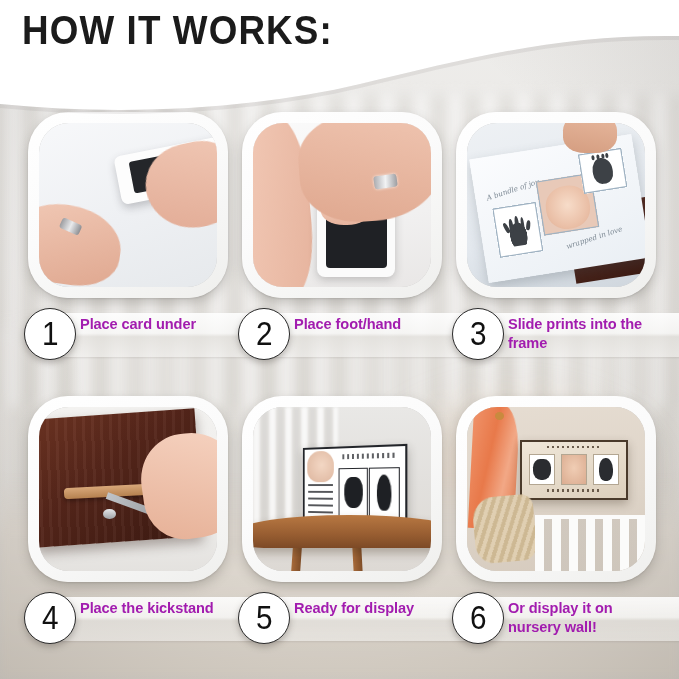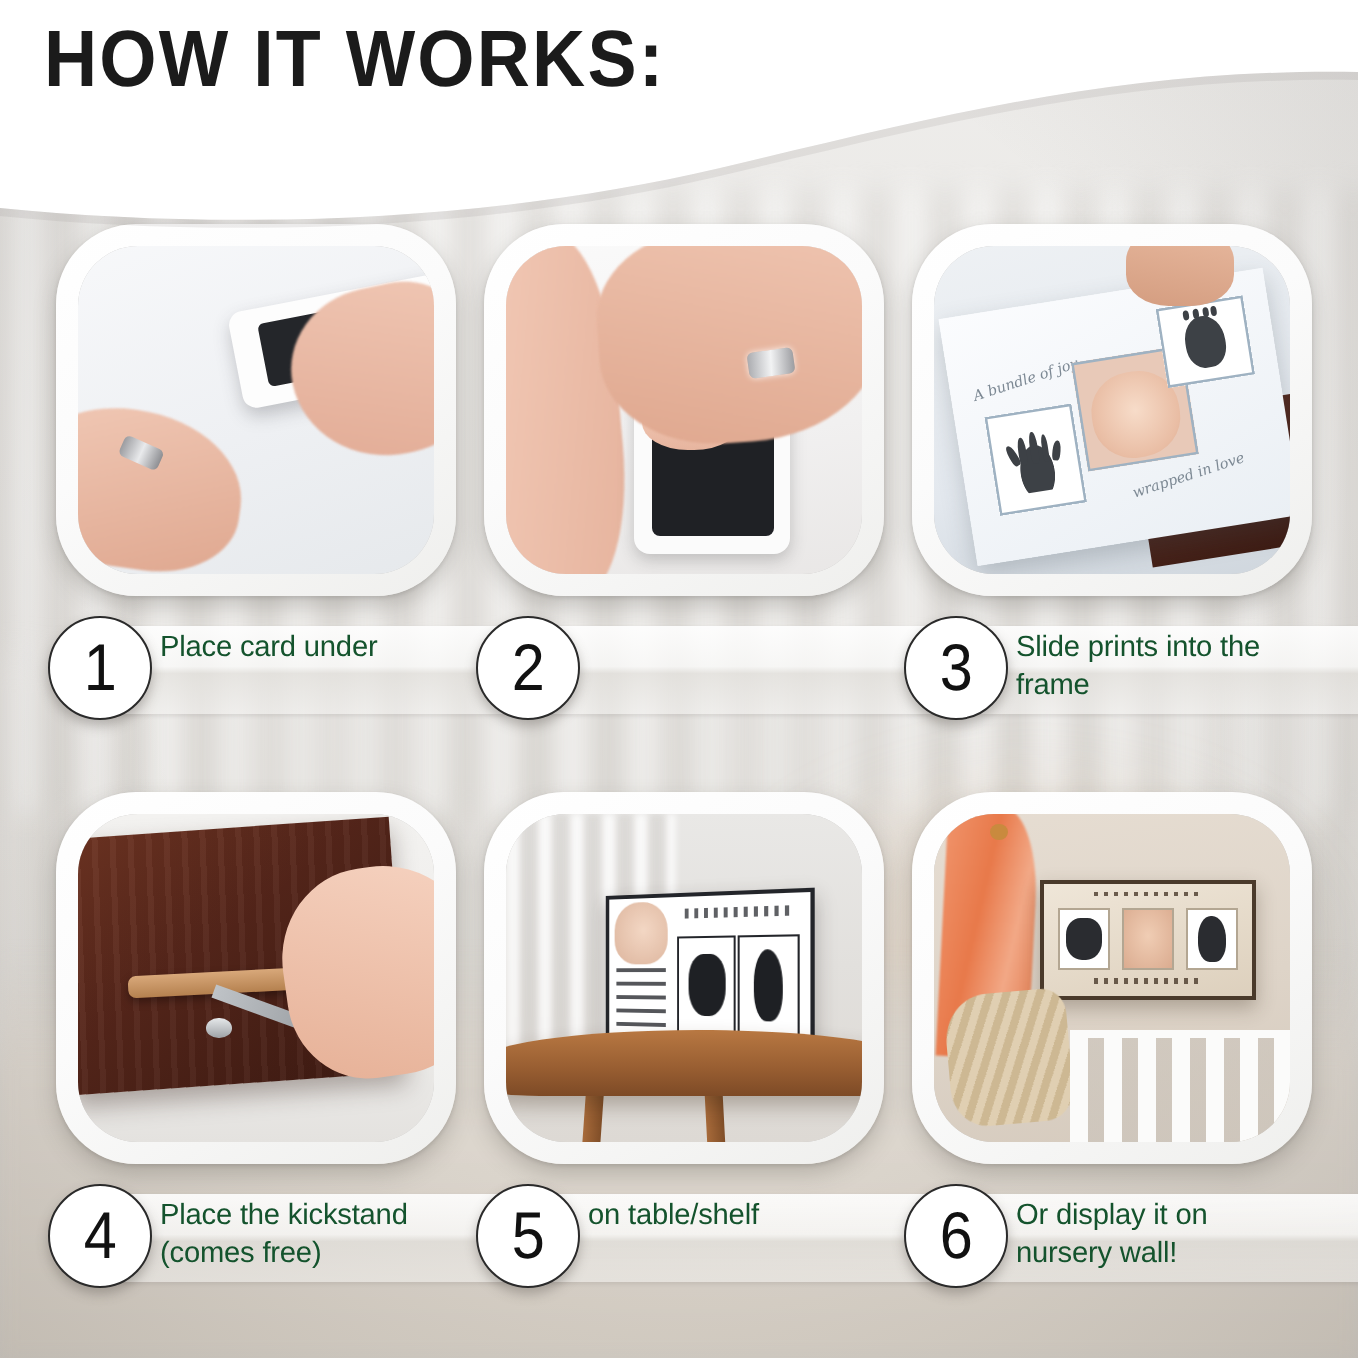--- a/index.html
+++ b/index.html
@@ -125,24 +125,24 @@
   .badge span{
     font-family:"Liberation Sans Narrow","Liberation Sans",sans-serif;
     font-weight:400;
     font-size:33px;
     color:#111;
     line-height:1;
     transform:translateY(-1px) scaleX(.9);
   }
   .ltext{
     position:absolute;left:58px;top:7px;right:-20px;
-    font-weight:400;
+    font-weight:700;
     font-size:14.6px;
     line-height:1.33;
-    color:#14532d;
+    color:#a21caf;
     letter-spacing:-.1px;
     z-index:2;
   }
 
   
   
   .p1{background:linear-gradient(160deg,#f7f8fa 0%,#eef0f3 55%,#e6e9ec 100%);}
   .p1 .pad{
     position:absolute;left:44%;top:14%;width:62%;height:30%;
     background:#fdfdfd;border-radius:7px;
@@ -475,20 +475,21 @@
             <div class="ring2"></div>
           </div>
         </div>
       </div>
       <div class="labelrow">
         <div class="labelbar"></div>
         <div class="badge">
           <span>2</span>
         </div>
         <div class="ltext">
+          <div>Place foot/hand</div>
         </div>
       </div>
     </div>
 
     <div class="step col3 row1">
       <div class="tile">
         <div class="tile-inner">
           <div class="photo p3">
             <div class="wood"></div>
             <div class="mat">
@@ -545,21 +546,20 @@
           </div>
         </div>
       </div>
       <div class="labelrow">
         <div class="labelbar"></div>
         <div class="badge">
           <span>4</span>
         </div>
         <div class="ltext">
           <div>Place the kickstand</div>
-          <div>(comes free)</div>
         </div>
       </div>
     </div>
 
     <div class="step col2 row2">
       <div class="tile">
         <div class="tile-inner">
           <div class="photo p5">
             <div class="wallcrib"></div>
             <div class="frame5">
@@ -578,21 +578,21 @@
             <div class="table"></div>
           </div>
         </div>
       </div>
       <div class="labelrow">
         <div class="labelbar"></div>
         <div class="badge">
           <span>5</span>
         </div>
         <div class="ltext">
-          <div>on table/shelf</div>
+          <div>Ready for display</div>
         </div>
       </div>
     </div>
 
     <div class="step col3 row2">
       <div class="tile">
         <div class="tile-inner">
           <div class="photo p6">
             <div class="curtain"></div>
             <div class="hook"></div>

